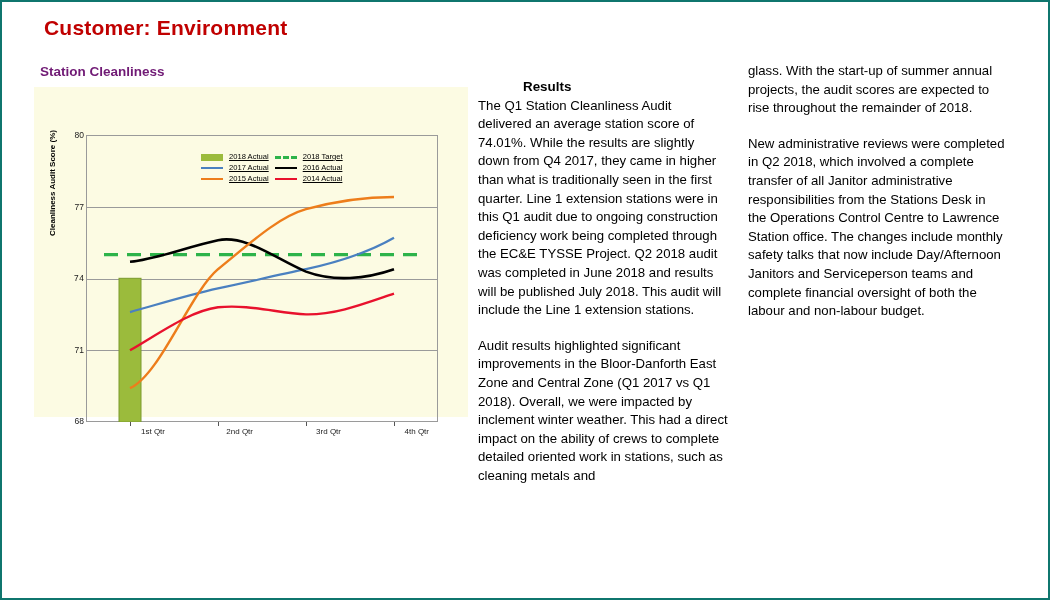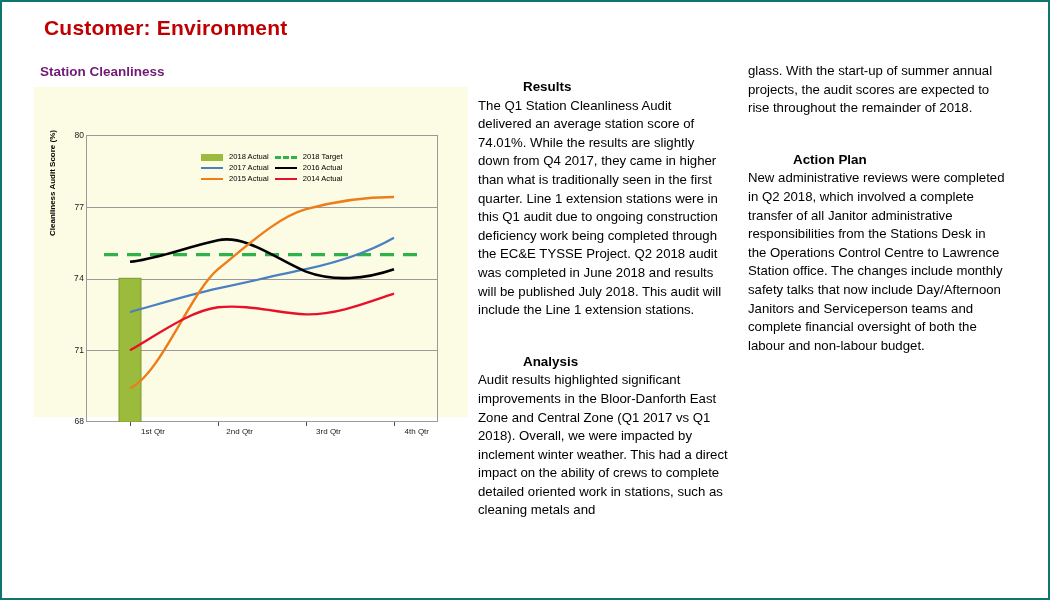--- a/index.html
+++ b/index.html
@@ -65,21 +65,21 @@
     transform-origin:left top;
     font-size:8px; font-weight:bold; color:#000;
     text-align:center;
   }
   
   #legend {
     position:absolute; left:112px; top:16px;
     width:172px;
     font-size:7.6px; color:#000;
   }
-  #legend table { border-collapse:collapse; }
+  #legend table { border-collapse:collapse;text-decoration:underline; }
   #legend td { padding:1px 3px; vertical-align:middle; white-space:nowrap; }
   .swatch {
     display:inline-block; width:22px; height:4px; vertical-align:middle;
   }
   .swatch.bar { height:7px; }
   .swatch.dash {
     height:0; border-top:3px dashed #2db34a;
   }
   svg { display:block; }
   .tickmark { position:absolute; width:1px; height:4px; background:#555; top:287px; }
@@ -169,25 +169,23 @@
           </table>
       </div>
 
     </div>
   </div>
 
   <div class="col" id="col2">
     <h3>Results</h3>
     <p>The Q1 Station Cleanliness Audit delivered an average station score of 74.01%. While the results are slightly down from Q4 2017, they came in higher than what is traditionally seen in the first quarter. Line 1 extension stations were in this Q1 audit due to ongoing construction deficiency work being completed through the EC&amp;E TYSSE Project. Q2 2018 audit was completed in June 2018 and results will be published July 2018. This audit will include the Line 1 extension stations.</p>
     <div class="gap"></div>
-    <h3>Analysis</h3>
     <p>Audit results highlighted significant improvements in the Bloor-Danforth East Zone and Central Zone (Q1 2017 vs Q1 2018). Overall, we were impacted by inclement winter weather. This had a direct impact on the ability of crews to complete detailed oriented work in stations, such as cleaning metals and</p>
   </div>
 
   <div class="col" id="col3">
     <p>glass. With the start-up of summer annual projects, the audit scores are expected to rise throughout the remainder of 2018.</p>
     <div class="gap"></div>
-    <h3>Action Plan</h3>
     <p>New administrative reviews were completed in Q2 2018, which involved a complete transfer of all Janitor administrative responsibilities from the Stations Desk in the Operations Control Centre to Lawrence Station office. The changes include monthly safety talks that now include Day/Afternoon Janitors and Serviceperson teams and complete financial oversight of both the labour and non-labour budget.</p>
     <div class="gap"></div>
   </div>
 
 </div>
 
 </body></html>

